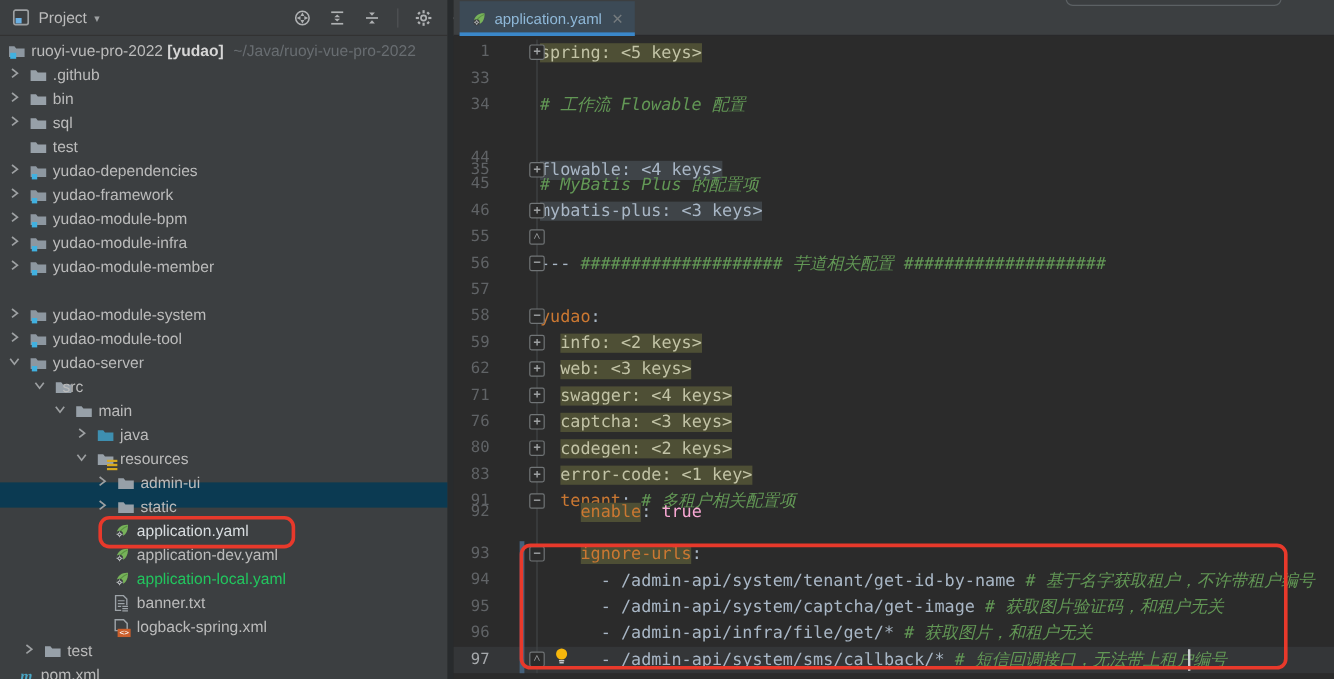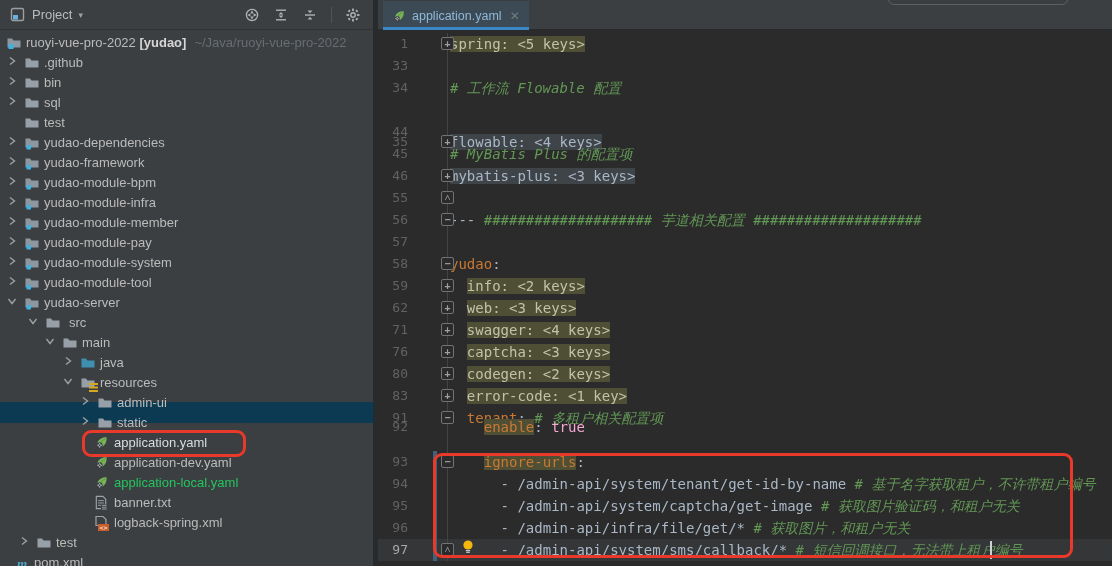--- a/index.html
+++ b/index.html
@@ -203,30 +203,20 @@
         <div class="tree-row" style="top: 183px;">
           <span class="chev" style="left: 6px;"><svg width="12" height="12" viewBox="0 0 12 12">
               <path d="M4 2.5 L8.5 6 L4 9.5" fill="none" stroke="#9da0a2" stroke-width="1.4"></path>
             </svg></span>
           <span class="ticon" style="left: 24px;"><svg width="16" height="16" viewBox="0 0 16 16">
               <path d="M1.5 3.5 h4.5 l1.5 2 h7 v7 h-13 Z" fill="#8d97a0"></path>
               <rect x="2.5" y="10" width="4.5" height="4.5" fill="#41b1e0"></rect>
             </svg></span>
           <span class="tlabel" style="left: 44px;">yudao-module-member</span>
         </div>
-        <div class="tree-row" style="top: 203px;">
-          <span class="chev" style="left: 6px;"><svg width="12" height="12" viewBox="0 0 12 12">
-              <path d="M4 2.5 L8.5 6 L4 9.5" fill="none" stroke="#9da0a2" stroke-width="1.4"></path>
-            </svg></span>
-          <span class="ticon" style="left: 24px;"><svg width="16" height="16" viewBox="0 0 16 16">
-              <path d="M1.5 3.5 h4.5 l1.5 2 h7 v7 h-13 Z" fill="#8d97a0"></path>
-              <rect x="2.5" y="10" width="4.5" height="4.5" fill="#41b1e0"></rect>
-            </svg></span>
-          <span class="tlabel" style="left: 44px;">yudao-module-pay</span>
-        </div>
         <div class="tree-row" style="top: 223px;">
           <span class="chev" style="left: 6px;"><svg width="12" height="12" viewBox="0 0 12 12">
               <path d="M4 2.5 L8.5 6 L4 9.5" fill="none" stroke="#9da0a2" stroke-width="1.4"></path>
             </svg></span>
           <span class="ticon" style="left: 24px;"><svg width="16" height="16" viewBox="0 0 16 16">
               <path d="M1.5 3.5 h4.5 l1.5 2 h7 v7 h-13 Z" fill="#8d97a0"></path>
               <rect x="2.5" y="10" width="4.5" height="4.5" fill="#41b1e0"></rect>
             </svg></span>
           <span class="tlabel" style="left: 44px;">yudao-module-system</span>
         </div>
@@ -250,21 +240,21 @@
             </svg></span>
           <span class="tlabel" style="left: 44px;">yudao-module-tool</span>
         </div>
         <div class="tree-row" style="top: 283px;">
           <span class="chev" style="left: 27px;"><svg width="12" height="12" viewBox="0 0 12 12">
               <path d="M2.5 4 L6 8.5 L9.5 4" fill="none" stroke="#9da0a2" stroke-width="1.4"></path>
             </svg></span>
           <span class="ticon" style="left: 45px;"><svg width="16" height="16" viewBox="0 0 16 16">
               <path d="M1.5 3.5 h4.5 l1.5 2 h7 v7 h-13 Z" fill="#97a0a8"></path>
             </svg></span>
-          <span class="tlabel" style="left: 69px;">src</span>
+          <span class="tlabel" style="left: 52px;">src</span>
         </div>
         <div class="tree-row" style="top: 303px;">
           <span class="chev" style="left: 44px;"><svg width="12" height="12" viewBox="0 0 12 12">
               <path d="M2.5 4 L6 8.5 L9.5 4" fill="none" stroke="#9da0a2" stroke-width="1.4"></path>
             </svg></span>
           <span class="ticon" style="left: 62px;"><svg width="16" height="16" viewBox="0 0 16 16">
               <path d="M1.5 3.5 h4.5 l1.5 2 h7 v7 h-13 Z" fill="#97a0a8"></path>
             </svg></span>
           <span class="tlabel" style="left: 82px;">main</span>
         </div>

